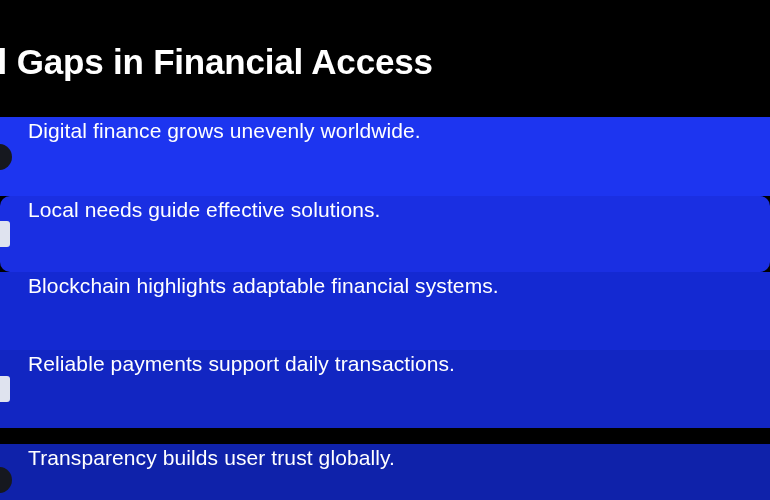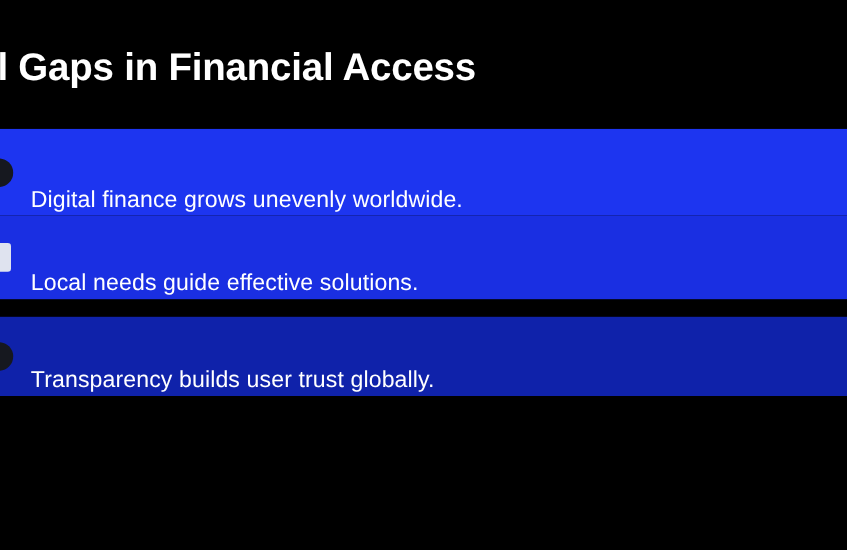--- a/index.html
+++ b/index.html
@@ -54,21 +54,21 @@
     width: 770px;
     height: 383px;
     overflow: hidden;
   }
 
   .row {
     position: relative;
     width: 770px;
     box-sizing: border-box;
     display: flex;
-    align-items: flex-end;
+    align-items: flex-start;
     overflow: hidden;
   }
 
   .row-badge {
     position: absolute;
     left: -14px;               
     top: 50%;
     transform: translateY(-50%);
     width: 26px;
     height: 26px;
@@ -90,21 +90,21 @@
     margin-left: 28px;
     color: #ffffff;
     font-size: 21px;
     font-weight: normal;
     line-height: 28px;
     white-space: nowrap;
     letter-spacing: 0.1px;
   }
 
   .row-1 { height: 79px; background: #1d35f0; }
-  .row-2 { height: 76px; background: #1a2fe2; }
+  .row-2 { height: 76px; background: #1a2fe2; border-radius: 10px; }
   .row-3 { height: 78px; background: #1429d2; }
   .row-4 { height: 78px; background: #1226c2; }
   .row-5 { height: 72px; background: #0f22aa; margin-top: 16px; }
 </style>
 </head>
 <body>
 
 <div id="slide">
 
   <div class="header">
@@ -116,21 +116,29 @@
     <div class="row row-1">
       <span class="row-badge circle"></span>
       <span class="row-text">Digital finance grows unevenly worldwide.</span>
     </div>
 
     <div class="row row-2">
       <span class="row-badge chip"></span>
       <span class="row-text">Local needs guide effective solutions.</span>
     </div>
 
+    <div class="row row-3">
 
+      <span class="row-text">Blockchain highlights adaptable financial systems.</span>
+    </div>
+
+    <div class="row row-4">
+      <span class="row-badge chip"></span>
+      <span class="row-text">Reliable payments support daily transactions.</span>
+    </div>
 
     <div class="row row-5">
       <span class="row-badge circle"></span>
       <span class="row-text">Transparency builds user trust globally.</span>
     </div>
 
   </div>
 </div>
 
 </body></html>

